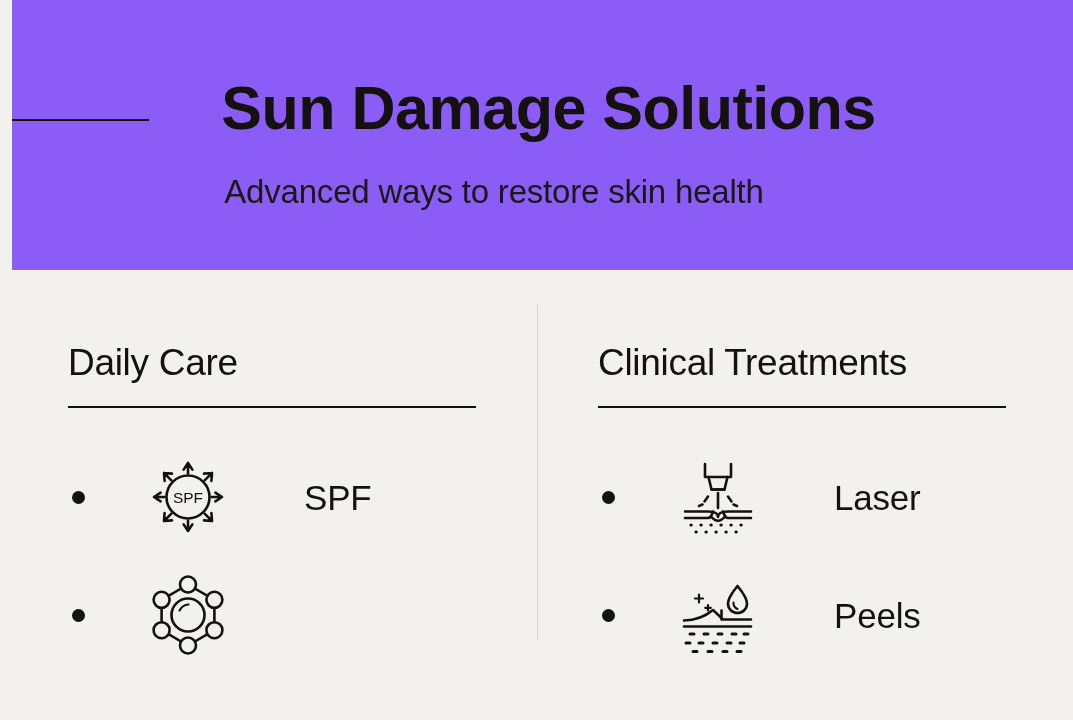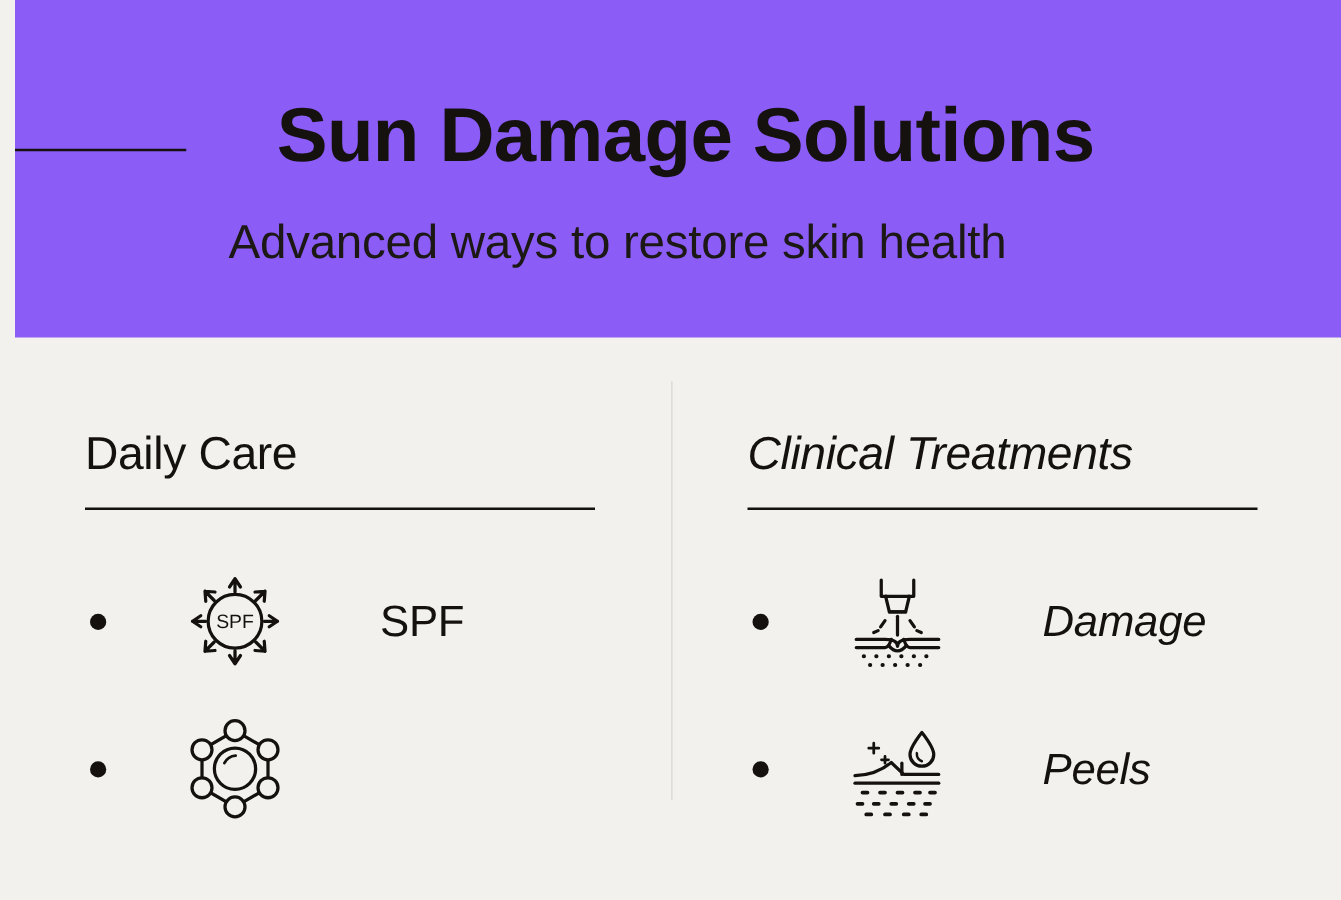--- a/index.html
+++ b/index.html
@@ -52,42 +52,42 @@
     letter-spacing:-0.5px;
     line-height:1;
     color:#14110F;
   }
 
   .page-subtitle {
     position:absolute;
     left:0; top:172px;
     width:964px;
     text-align:center;
-    font-size:38px;
+    font-size:33px;
     font-weight:400;
     letter-spacing:-0.2px;
     line-height:1.2;
     color:#1B1815;
   }
 
   
   .columns {
     position:absolute;
     left:0; top:270px;
     width:1073px;
     height:450px;
   }
 
   .column {
     position:absolute;
     top:0;
     width:440px;
   }
   .column.left  { left:68px;  }
-  .column.right { left:598px;font-style:italic; }
+  .column.right { left:598px; }
 
   .col-divider {
     position:absolute;
     left:537px;
     top:35px;
     width:1px;
     height:335px;
     background:#D8D6D0;
   }
 
@@ -232,21 +232,21 @@
               <path d="M10 57.5 L33 57.5 Q43 57.5 43 63 Q43 57.5 53 57.5 L76 57.5"></path>
               <path d="M10 64 L33 64 Q36 64 38 57.5 M76 64 L53 64 Q50 64 48 57.5"></path>
               <path d="M36 62.5 Q43 71 50 62.5" stroke-width="2.6"></path>
 
               <g stroke-width="3.2" stroke-linecap="round">
                 <path d="M16 71 L16.2 71 M26 71 L26.2 71 M36 71 L36.2 71 M46 71 L46.2 71 M56 71 L56.2 71 M66 71 L66.2 71"></path>
                 <path d="M21 78 L21.2 78 M31 78 L31.2 78 M41 78 L41.2 78 M51 78 L51.2 78 M61 78 L61.2 78"></path>
               </g>
             </svg>
           </span>
-          <span class="item-label">Damage</span>
+          <span class="item-label">Laser</span>
         </div>
 
         <div class="item-row">
           <span class="bullet"></span>
           <span class="item-icon">
             <svg width="86" height="86" viewBox="0 0 86 86" fill="none" stroke="#14110F" stroke-width="2.6" stroke-linecap="round" stroke-linejoin="round">
 
               <path d="M62.5 14 C62.5 14 53 25.5 53 31.5 A9.5 9.5 0 0 0 72 31.5 C72 25.5 62.5 14 62.5 14 Z"></path>
               <path d="M58.5 30.5 A6.5 6.5 0 0 0 62.5 37" stroke-width="2"></path>
 

